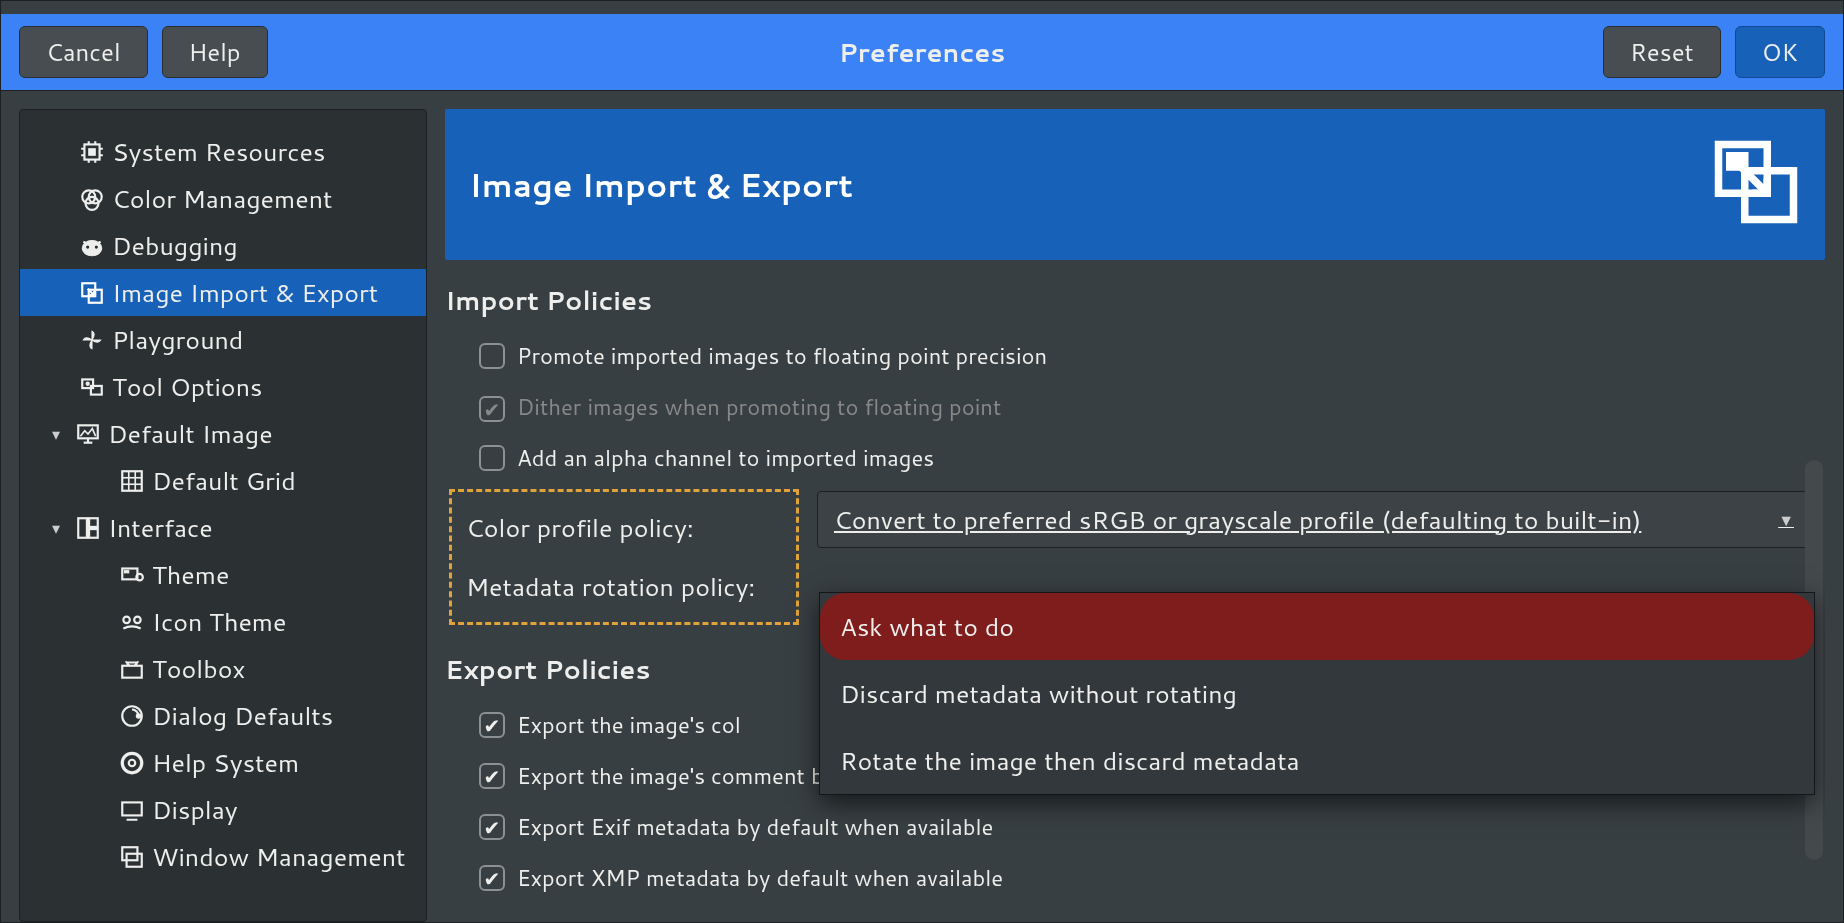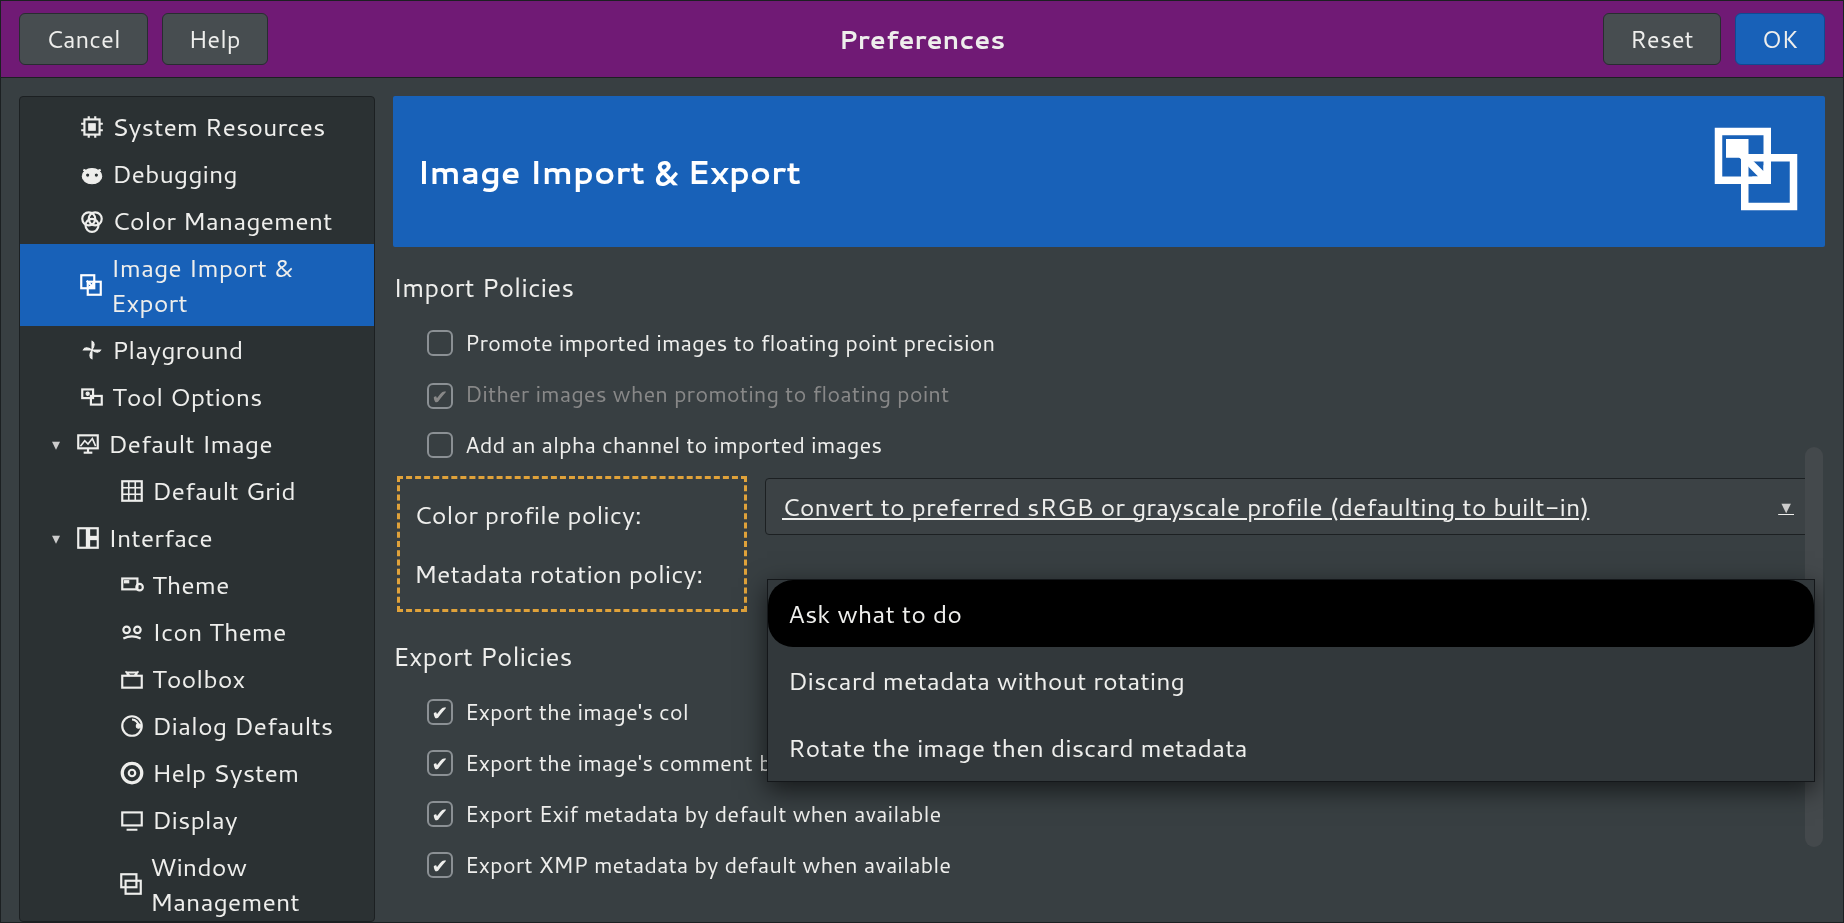--- a/index.html
+++ b/index.html
@@ -1,62 +1,62 @@
 <!DOCTYPE html>
 <html><head>
 <meta charset="utf-8">
 <style>
   * { box-sizing: border-box; margin: 0; padding: 0; font-family: "Segoe UI", "Cantarell", sans-serif; }
   body { background:#2e3436; color:#eeeeec; width:1844px; height:923px; overflow:hidden; }
 
   .window { background:#383f42; border:1px solid #1c2022; padding:0; height:100%; display:flex; flex-direction:column; }
 
-  .titlebar { display:flex; align-items:center; padding:12px 18px; background:#701a75; border-bottom:1px solid #1c2022; }
+  .titlebar { display:flex; align-items:center; padding:12px 18px; background:#3b82f6; border-bottom:1px solid #1c2022;margin-top:13px; }
   .titlebar .left-btns { display:flex; gap:14px; }
   .titlebar .right-btns { display:flex; gap:14px; margin-left:auto; }
   .titlebar .title { position:absolute; left:50%; transform:translateX(-50%); font-size:26px; font-weight:600; color:#eeeeec; }
   .btn { background:#474d50; border:1px solid #282d30; color:#eeeeec; font-size:24px; padding:8px 26px; border-radius:6px; cursor:pointer; }
   .btn.primary { background:#1861b8; border-color:#0f4a92; }
 
   .body { flex:1; display:flex; gap:18px; padding:18px 18px 0 18px; min-height:0; }
 
-  .sidebar { width:356px; background:#2b3133; border:1px solid #1c2022; border-radius:4px; padding:6px 0; overflow:hidden; }
+  .sidebar { width:408px; background:#2b3133; border:1px solid #1c2022; border-radius:4px; padding:18px 0; overflow:hidden; }
   .side-item { display:flex; align-items:center; gap:6px; font-size:25px; padding:6px 8px 6px 10px; cursor:pointer; }
   .side-item.selected { background:#1861b8; }
   .indent-0 { padding-left:58px; }
   .indent-1 { padding-left:98px; }
   .exp { display:flex; align-items:center; gap:6px; padding-left:32px; }
   .exp .tri { width:16px; display:inline-block; font-size:16px; color:#ccc; }
   .side-icon { width:28px; height:28px; display:inline-flex; align-items:center; justify-content:center; }
   .side-icon svg { width:26px; height:26px; fill:#eeeeec; stroke:#eeeeec; }
 
   .main { flex:1; display:flex; flex-direction:column; min-width:0; }
   .main-header { background:#1861b8; color:#fff; padding:28px 24px; display:flex; align-items:center; border-radius:2px; }
   .main-header h1 { font-size:32px; font-weight:600; color:#fff; }
   .main-header .hdr-icon { margin-left:auto; }
   .main-header .hdr-icon svg { width:90px; height:90px; fill:#fff; }
 
   .content { flex:1; overflow:auto; padding:18px 4px 0 0; position:relative; }
-  .section-title { font-size:26px; font-weight:400; margin:4px 0 12px 0; color:#eeeeec; }
+  .section-title { font-size:26px; font-weight:700; margin:4px 0 12px 0; color:#eeeeec; }
   .row { display:flex; align-items:center; gap:12px; padding:10px 0 10px 34px; font-size:22px; }
   .row.sub { padding-left:34px;align-items:flex-end; }
   .row.disabled { color:#888; }
   .cb { width:26px; height:26px; border:2px solid #8b9094; border-radius:6px; display:inline-flex; align-items:center; justify-content:center; background:transparent; }
   .cb.checked::after { content:"✔"; font-size:20px; color:#eeeeec; line-height:1; }
   .cb.checked.disabled::after { color:#888; }
 
   .policy-block { border:3px dashed #e0a23a; padding:6px 8px 6px 14px; margin:6px 0 8px 4px; width:350px; }
   .policy-row { display:flex; align-items:center; gap:18px; padding:12px 0; font-size:25px; }
 
   .combo { position:relative; display:flex; align-items:center; background:#3c4245; border:1px solid #1c2022; border-radius:4px; padding:10px 16px; font-size:25px; cursor:pointer; flex:1;text-decoration:underline; }
   .combo .chev { margin-left:auto; font-size:16px; color:#ccc; }
 
   .dropdown { position:absolute; top:332px; left:374px; right:10px; background:#32383b; border:1px solid #14171a; box-shadow:0 8px 24px rgba(0,0,0,.6); z-index:50; }
   .dropdown .dd-item { padding:16px 20px; font-size:25px; cursor:pointer; }
-  .dropdown .dd-item.hl { background:#000000;border-radius:25px; }
+  .dropdown .dd-item.hl { background:#7f1d1d;border-radius:25px; }
 
   .scrolltrack { position:absolute; right:2px; top:200px; width:18px; height:400px; background:#44494c; border-radius:10px; }
 
   
   .policy-area { position:relative; display:flex; align-items:flex-start; margin-left:0; }
   .combo-col { position:absolute; left:372px; right:10px; top:8px; display:flex; flex-direction:column; gap:18px; }
 </style>
 </head>
 <body>
 
@@ -90,37 +90,37 @@
               <line x1="15" y1="2" x2="15" y2="5" stroke-width="2"></line>
               <line x1="9" y1="19" x2="9" y2="22" stroke-width="2"></line>
               <line x1="15" y1="19" x2="15" y2="22" stroke-width="2"></line>
             </svg>
           </span>
         <span>System Resources</span>
       </div>
       <div class="side-item indent-0">
         <span class="side-icon">
             <svg viewBox="0 0 24 24">
+              <circle cx="9" cy="10" r="6" fill="none" stroke-width="2"></circle>
+              <circle cx="15" cy="10" r="6" fill="none" stroke-width="2"></circle>
+              <circle cx="12" cy="16" r="6" fill="none" stroke-width="2"></circle>
+            </svg>
+          </span>
+        <span>Color Management</span>
+      </div>
+      <div class="side-item indent-0">
+        <span class="side-icon">
+            <svg viewBox="0 0 24 24">
               <ellipse cx="12" cy="14" rx="9" ry="7" fill="#eeeeec"></ellipse>
               <circle cx="8" cy="13" r="2" fill="#2b3133"></circle>
               <circle cx="16" cy="13" r="2" fill="#2b3133"></circle>
               <path d="M4 8 L8 10 M20 8 L16 10" stroke-width="2"></path>
             </svg>
           </span>
         <span>Debugging</span>
-      </div>
-      <div class="side-item indent-0">
-        <span class="side-icon">
-            <svg viewBox="0 0 24 24">
-              <circle cx="9" cy="10" r="6" fill="none" stroke-width="2"></circle>
-              <circle cx="15" cy="10" r="6" fill="none" stroke-width="2"></circle>
-              <circle cx="12" cy="16" r="6" fill="none" stroke-width="2"></circle>
-            </svg>
-          </span>
-        <span>Color Management</span>
       </div>
       <div class="side-item indent-0 selected">
         <span class="side-icon">
             <svg viewBox="0 0 24 24">
               <rect x="3" y="3" width="12" height="12" fill="none" stroke="#fff" stroke-width="2"></rect>
               <rect x="9" y="9" width="12" height="12" fill="none" stroke="#fff" stroke-width="2"></rect>
               <path d="M8 8 L14 14 M14 10 V14 H10" fill="none" stroke="#fff" stroke-width="2"></path>
             </svg>
           </span>
         <span>Image Import &amp; Export</span>

